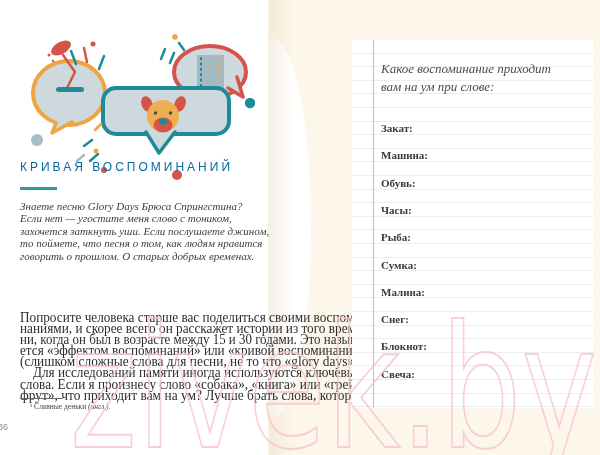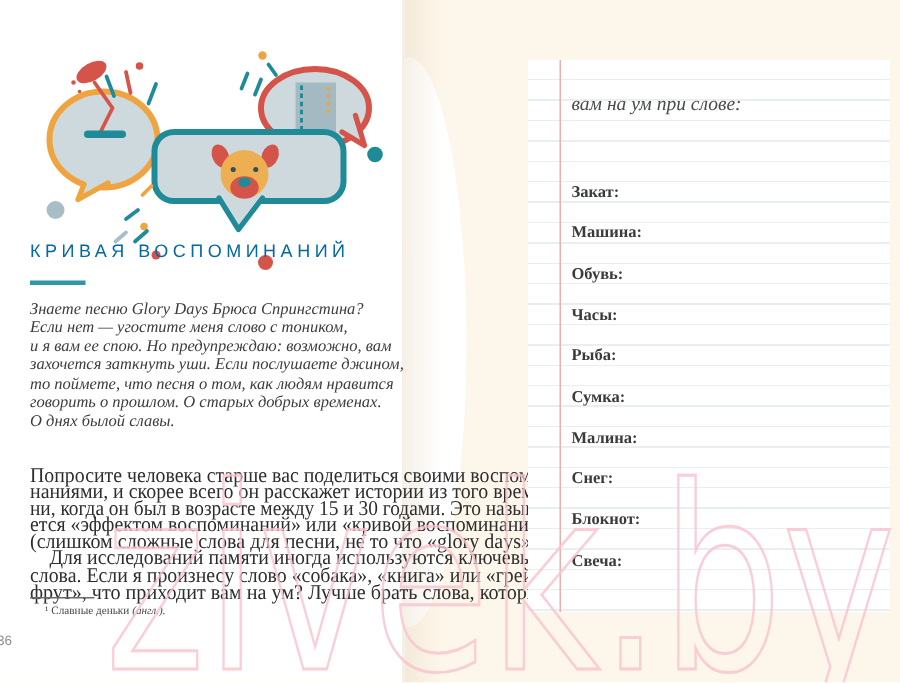--- a/index.html
+++ b/index.html
@@ -124,25 +124,23 @@
   </svg>
 
   <div class="title">
     <span style="transform: scaleX(0.94717); transform-origin: left center;">КРИВАЯ ВОСПОМИНАНИЙ</span>
   </div>
   <div class="title-rule"></div>
 
   <div class="intro">
     <div class="ln"><span>Знаете песню Glory Days Брюса Спрингстина?</span></div>
     <div class="ln"><span>Если нет — угостите меня слово с тоником,</span></div>
-    <div class="ln"><span>и я вам ее спою. Но предупреждаю: возможно, вам</span></div>
     <div class="ln"><span>захочется заткнуть уши. Если послушаете джином,</span></div>
     <div class="ln"><span>то поймете, что песня о том, как людям нравится</span></div>
     <div class="ln"><span>говорить о прошлом. О старых добрых временах.</span></div>
-    <div class="ln"><span>О днях былой славы.</span></div>
   </div>
 
   <div class="bodytxt">
     <div class="ln"><span style="transform: scaleX(0.94382); transform-origin: left center;">Попросите человека старше вас поделиться своими воспоми-</span></div>
     <div class="ln"><span style="transform: scaleX(0.947368); transform-origin: left center;">наниями, и скорее всего он расскажет истории из того време-</span></div>
     <div class="ln"><span style="transform: scaleX(0.923077); transform-origin: left center;">ни, когда он был в возрасте между 15 и 30 годами. Это называ-</span></div>
     <div class="ln"><span style="transform: scaleX(0.94382); transform-origin: left center;">ется «эффектом воспоминаний» или «кривой воспоминаний»</span></div>
     <div class="ln"><span style="transform: scaleX(0.954545); transform-origin: left center;">(слишком сложные слова для песни, не то что «glory days»¹).</span></div>
     <div class="ln indent"><span style="transform: scaleX(0.944664); transform-origin: left center;">Для исследований памяти иногда используются ключевые</span></div>
     <div class="ln"><span style="transform: scaleX(0.94382); transform-origin: left center;">слова. Если я произнесу слово «собака», «книга» или «грейп-</span></div>
@@ -151,20 +149,21 @@
 
   <div class="foot-rule"></div>
   <div class="footnote">
     <span>¹ Славные деньки </span><span class="lang">(англ.).</span>
   </div>
   <div class="pagenum">36</div>
 
   <div class="ruled-panel">
     <div class="margin-line"></div>
     <div class="prompt">
+      <div>Какое воспоминание приходит</div>
       <div>вам на ум при слове:</div>
     </div>
     <div class="word" style="top:81px">Закат:</div>
     <div class="word" style="top:108px">Машина:</div>
     <div class="word" style="top:136px">Обувь:</div>
     <div class="word" style="top:163px">Часы:</div>
     <div class="word" style="top:190px">Рыба:</div>
     <div class="word" style="top:218px">Сумка:</div>
     <div class="word" style="top:245px">Малина:</div>
     <div class="word" style="top:272px">Снег:</div>

